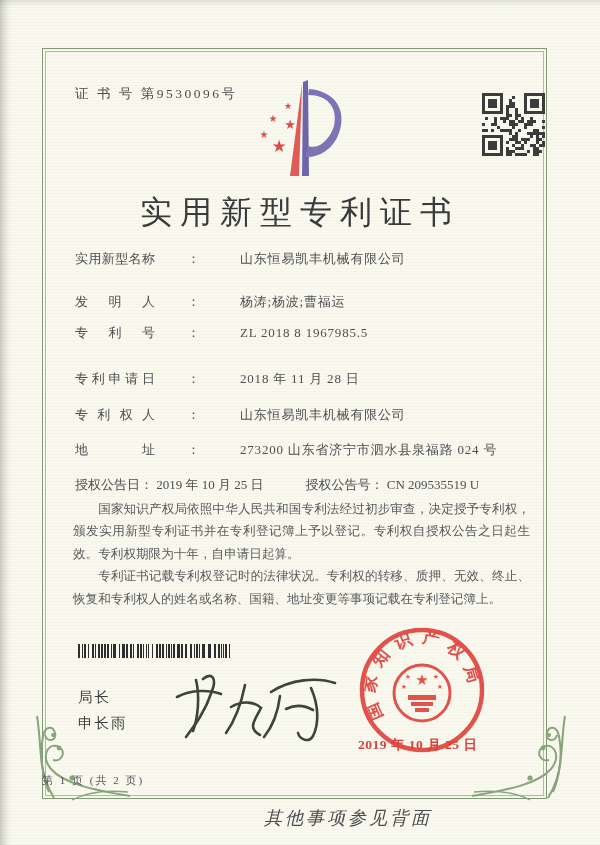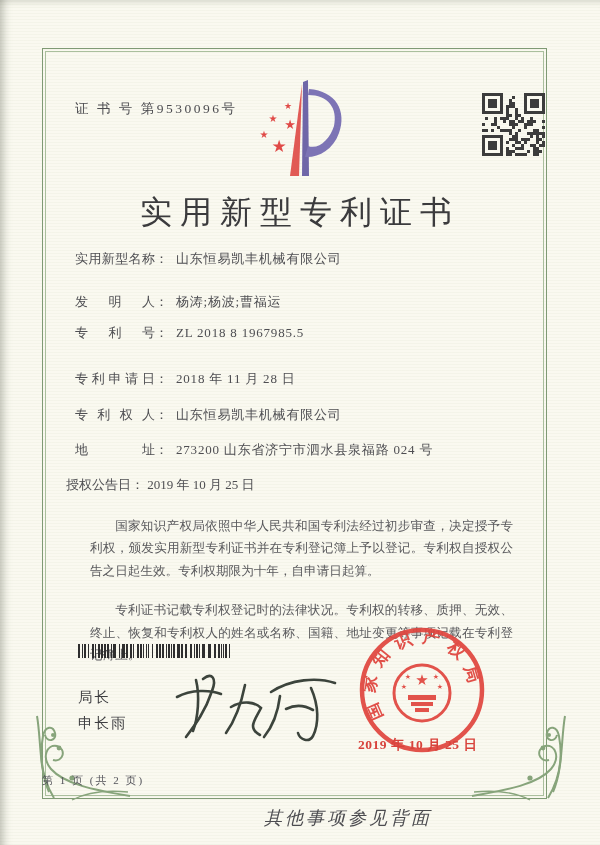--- a/index.html
+++ b/index.html
@@ -14,39 +14,39 @@
   
   .frame-outer{
     left:42px;top:48px;width:503px;height:749px;
     border:1.6px solid #7f9a74;
   }
   .frame-inner{
     position:absolute;left:2px;top:2px;right:2px;bottom:2px;
     border:1px solid #aabf9d;
   }
   .cert-no{
-    left:75px;top:85px;font-size:13.5px;color:#4c4c50;letter-spacing:2.5px;margin-top:15px;
+    left:75px;top:85px;font-size:13.5px;color:#4c4c50;letter-spacing:2.5px;
   }
   .title{
     left:0;top:183px;width:100%;text-align:center;
     font-size:32px;letter-spacing:8px;color:#3b3b3d;font-weight:500;margin-top:8px;
   }
   .field-row{
-    left:75px;width:455px;font-size:13px;color:#4e4e52;display:flex;align-items:baseline;
+    left:75px;width:455px;font-size:13px;color:#4e4e52;display:flex;align-items:baseline;gap:32px;
   }
   .flabel{display:inline-block;width:80px;text-align:justify;text-align-last:justify;}
   .fcolon{display:inline-block;}
   .fvalue{display:inline-block;margin-left:8px;letter-spacing:0.8px;white-space:nowrap;}
-  .grant-row{left:66px;top:476px;width:460px;font-size:13px;color:#4e4e52;display:flex;}
+  .grant-row{left:75px;top:476px;width:460px;font-size:13px;color:#4e4e52;display:flex;}
   .grant-pair2{margin-left:42px;}
   .paras{
     left:73px;top:498px;width:457px;font-size:12.6px;line-height:1.78;
     color:#59595c;text-align:justify;
   }
-  .paras p{margin:17px;text-indent:2em;}
+  .paras p{margin:0;text-indent:2em;}
   .barcode-wrap{left:78px;top:644px;width:156px;height:14px;}
   .signer{left:78px;font-size:14.5px;color:#3f3f42;letter-spacing:2px;}
   .sig-svg{left:165px;top:665px;}
   .seal-wrap{left:355px;top:623px;width:134px;height:134px;opacity:0.92;}
   .seal-date{
     left:358px;top:736px;font-size:13.5px;color:#d8433c;font-weight:bold;
     letter-spacing:0.5px;white-space:nowrap;
   }
   .page-num{left:42px;top:773px;width:503px;font-size:11px;color:#53535a;letter-spacing:2px;}
   .back-note{left:0;top:806px;width:100%;text-align:center;font-size:18px;color:#4c4c50;letter-spacing:3px;font-style:italic;padding-left:48px;}
@@ -233,20 +233,24 @@
     <span class="flabel">地址</span>
       <span class="fcolon">：</span>
     <span class="fvalue">273200 山东省济宁市泗水县泉福路 024 号</span>
   </div>
 
   <div class="abs grant-row">
     <span>
       <span>授权公告日</span><span>：</span>
       <span>2019 年 10 月 25 日</span>
     </span>
+    <span class="grant-pair2">
+      <span>授权公告号</span><span>：</span>
+      <span>CN 209535519 U</span>
+    </span>
   </div>
 
   <div class="abs paras">
     <p>国家知识产权局依照中华人民共和国专利法经过初步审查，决定授予专利权，颁发实用新型专利证书并在专利登记簿上予以登记。专利权自授权公告之日起生效。专利权期限为十年，自申请日起算。</p>
     <p>专利证书记载专利权登记时的法律状况。专利权的转移、质押、无效、终止、恢复和专利权人的姓名或名称、国籍、地址变更等事项记载在专利登记簿上。</p>
   </div>
 
   <div class="abs barcode-wrap">
     <svg id="barcode" width="156" height="14">
         <rect x="0" y="0" width="2" height="14" fill="#2e2e2e"></rect>

